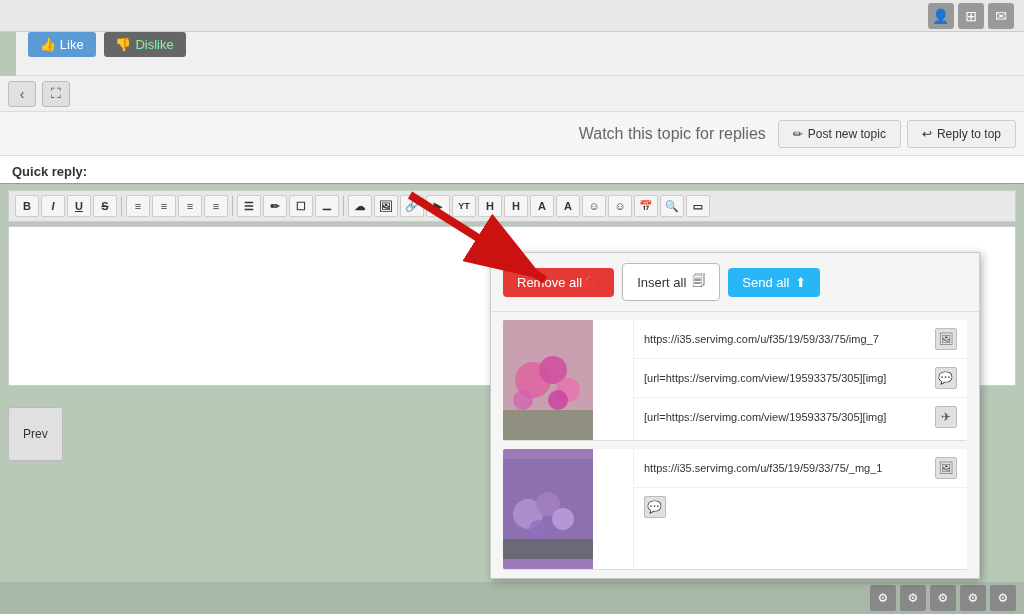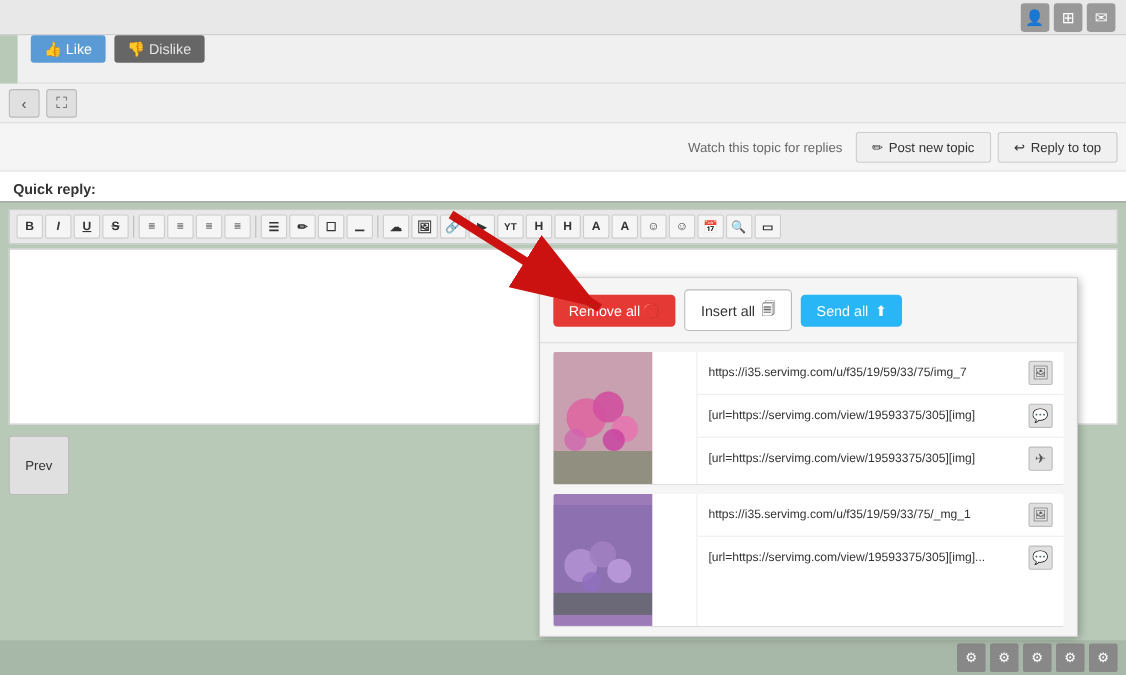--- a/index.html
+++ b/index.html
@@ -40,21 +40,21 @@
       color: #fff;
       border: none;
       padding: 5px 12px;
       border-radius: 3px;
       cursor: pointer;
       font-size: 13px;
       display: flex; align-items: center; gap: 5px;
     }
     .btn-dislike {
       background: #666;
-      color: #e5e5e5;
+      color: #86efac;
       border: none;
       padding: 5px 12px;
       border-radius: 3px;
       cursor: pointer;
       font-size: 13px;
       display: flex; align-items: center; gap: 5px;
     }
 
     
     .nav-bar {
@@ -81,21 +81,21 @@
       background: #f5f5f5;
       height: 44px;
       display: flex;
       align-items: center;
       justify-content: flex-end;
       padding-right: 8px;
       gap: 6px;
       border-bottom: 1px solid #ddd;
     }
     .watch-link {
-      color: #666; font-size: 12px; text-decoration: none; margin-right: 6px;
+      color: #666; font-size: 16px; text-decoration: none; margin-right: 6px;
     }
     .btn-post-new {
       background: #f0f0f0;
       border: 1px solid #ccc;
       border-radius: 3px;
       padding: 6px 14px;
       cursor: pointer;
       font-size: 12px;
       display: flex; align-items: center; gap: 5px;
       color: #333;
@@ -154,21 +154,21 @@
       border: 1px solid #ccc;
       position: relative;
     }
 
     
     .preview-btn {
       background: #e0e0e0;
       border: 1px solid #bbb;
       border-radius: 3px;
       padding: 19px 14px;
-      margin: 6px 8px;
+      margin: 17px 8px;
       cursor: pointer;
       font-size: 12px;
       color: #333;
     }
 
     
     .popup-panel {
       position: absolute;
       top: 252px;
       left: 490px;
@@ -468,21 +468,20 @@
           <circle cx="35" cy="70" r="9" fill="#9070c0" opacity="0.8"></circle>
           <rect x="0" y="80" width="90" height="20" fill="#4a6040" opacity="0.5"></rect>
         </svg>
       </div>
       <div class="img-rows">
         <div class="img-row">
           <span class="img-row-text">https://i35.servimg.com/u/f35/19/59/33/75/_mg_1</span>
           <div class="img-row-icon">🖼</div>
         </div>
         <div class="img-row">
-          <span class="img-row-text">[url=https://servimg.com/view/19593375/305][img]...</span>
           <div class="img-row-icon">💬</div>
         </div>
       </div>
     </div>
 
   </div>
 </div>
 
 
 <div class="bottom-bar">

